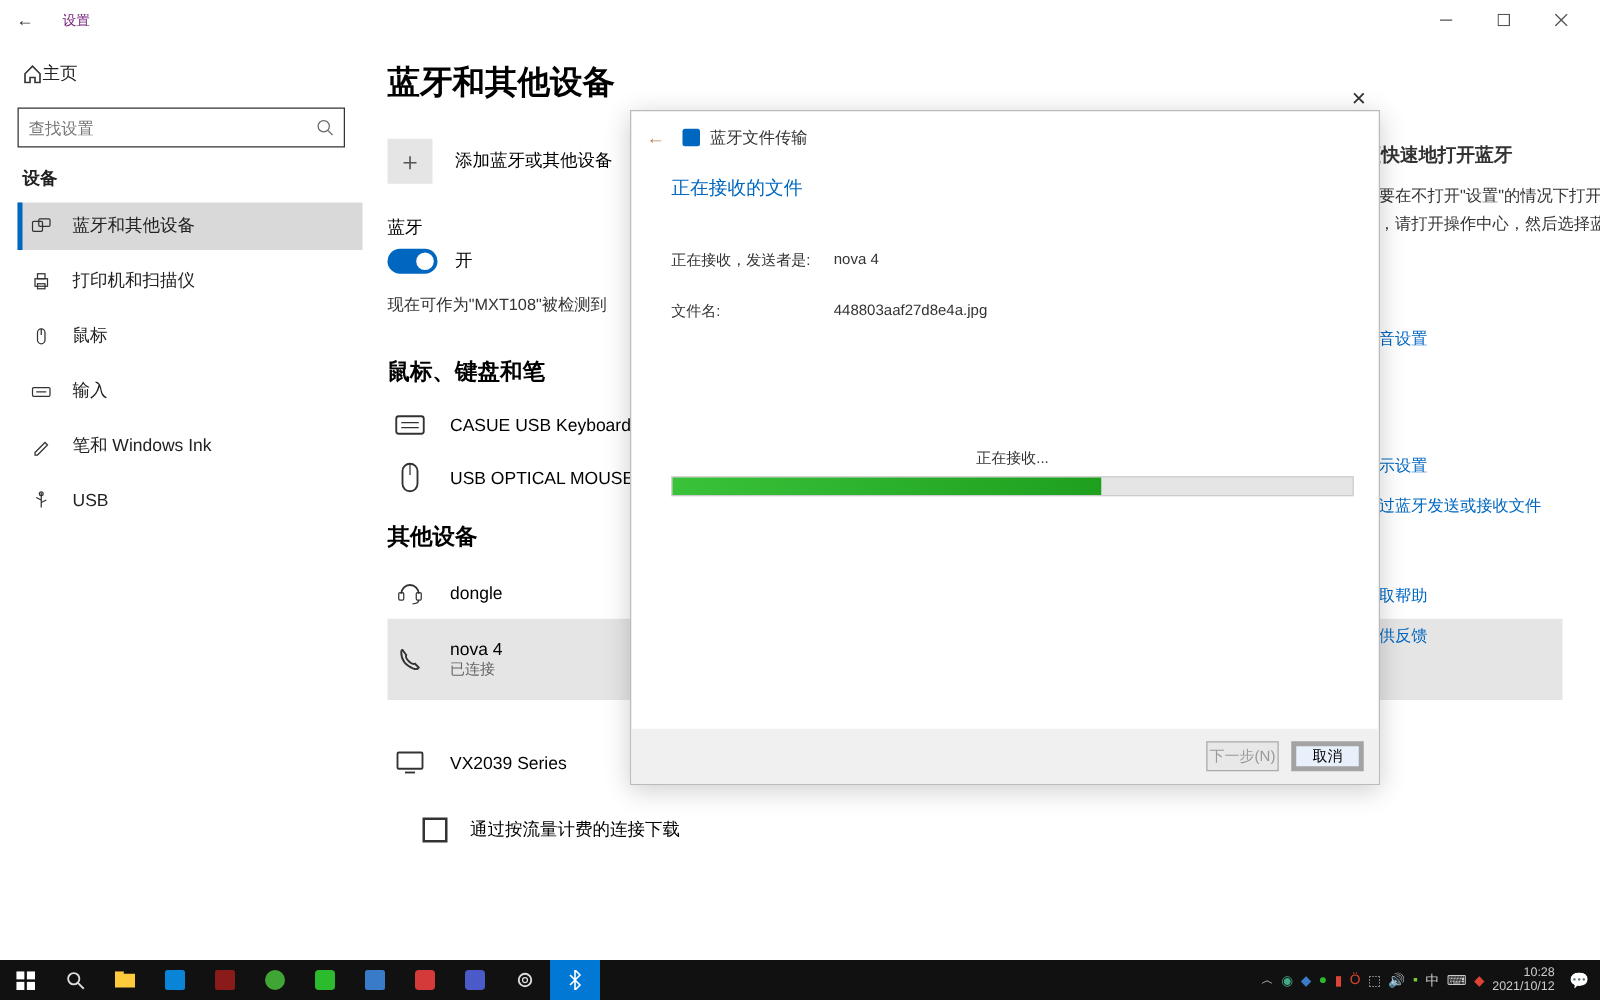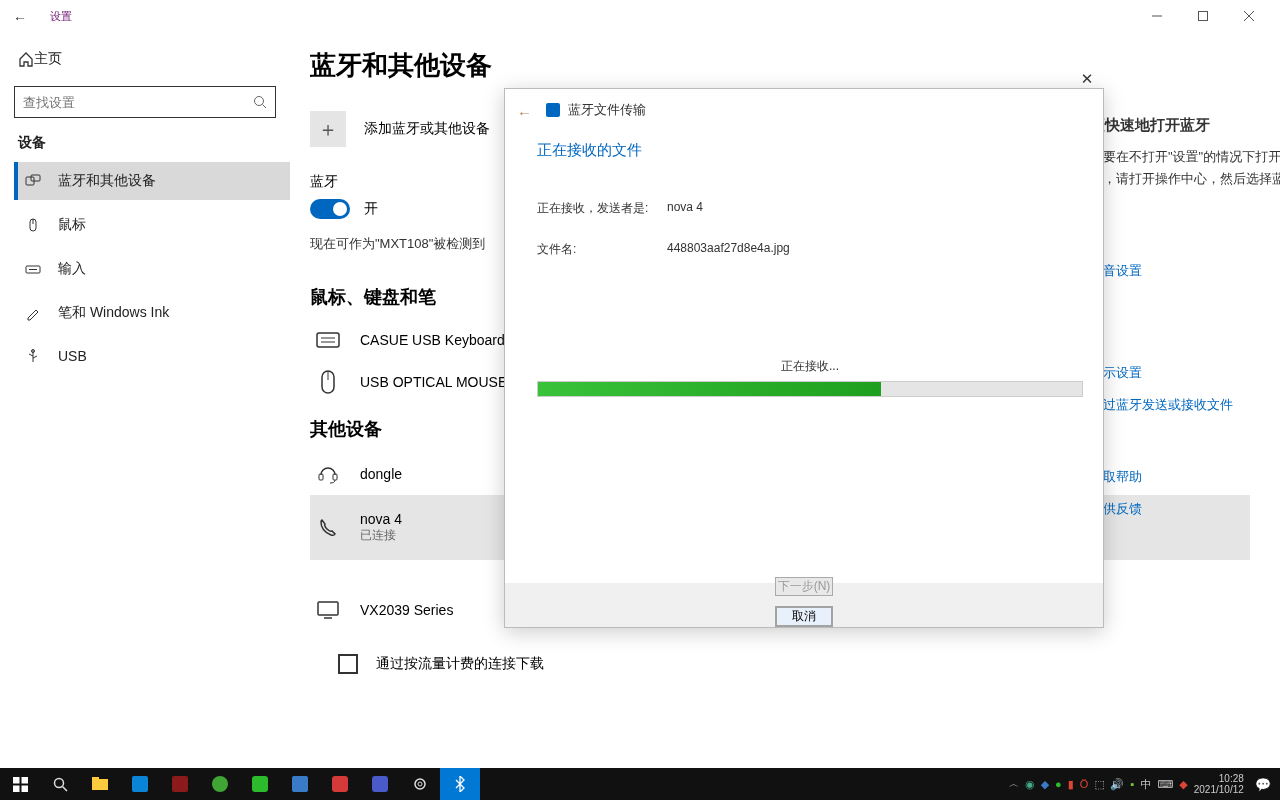--- a/index.html
+++ b/index.html
@@ -60,23 +60,23 @@
 .dialog .dicon2 { width: 14px; height: 14px; background: #0067c0; border-radius: 2px; margin-right: 8px; }
 .dialog .dtxt { font-size: 13px; color: #333; flex: 1; }
 .dialog .dclose { position: absolute; right: 6px; top: -20px; width: 20px; height: 20px; font-size: 15px; color: #333; cursor: pointer; display: flex; align-items: center; justify-content: center; }
 .dialog .body { flex: 1; padding: 10px 20px 0 32px; }
 .dialog .body .b1 { color: #0067c0; font-size: 15px; margin-bottom: 40px; }
 .dialog .kv { display: flex; font-size: 12px; color: #333; margin-bottom: 24px; }
 .dialog .kv .k { width: 130px; }
 .dialog .recv { font-size: 12px; color: #333; margin-top: 100px; margin-bottom: 6px; text-align: center; }
 .dialog .pbar { height: 16px; background: #e5e5e5; border: 1px solid #ccc; position: relative; }
 .dialog .pbar .fill { height: 100%; background: linear-gradient(90deg, #3ac23a, #1ea01e); width: 63%; }
-.dialog .foot { height: 44px; background: #f0f0f0; display: flex; align-items: center; justify-content: flex-end; padding: 0 12px; gap: 10px; flex-direction: column; }
+.dialog .foot { height: 44px; background: #f0f0f0; display: flex; align-items: center; justify-content: flex-end; padding: 0 12px; gap: 10px; }
 .dialog .foot button { height: 24px; min-width: 58px; font-size: 12px; border: 1px solid #aaa; background: #e8e8e8; cursor: pointer; }
-.dialog .foot button.primary { border: 2px solid #a3a3a3; background: #e8f0fb; }
+.dialog .foot button.primary { border: 4px solid #a3a3a3; background: #e8f0fb; }
 .dialog .foot button:disabled { color: #999; }
 
 
 .taskbar { position: absolute; left: 0; bottom: 0; width: 100%; height: 32px; background: #111; display: flex; align-items: center; }
 .taskbar .tleft { display: flex; align-items: center; height: 100%; }
 .taskbar .titem { width: 40px; height: 32px; display: flex; align-items: center; justify-content: center; color: #ddd; cursor: pointer; }
 .taskbar .titem.bt { background: #0078d4; }
 .taskbar .tright { margin-left: auto; display: flex; align-items: center; gap: 6px; padding-right: 8px; color: #ccc; font-size: 10px; }
 .taskbar .tright .clock { text-align: right; line-height: 1.1; }
 .taskbar .tray { display: flex; gap: 6px; align-items: center; }
@@ -132,20 +132,30 @@
     <div class="grouplabel">设备</div>
     <ul class="nav">
       <li class="active">
         <span class="nicon">
             <svg width="16" height="16" viewBox="0 0 16 16">
               <rect x="1" y="4" width="8" height="8" rx="1" fill="none" stroke="#333"></rect>
               <rect x="6" y="2" width="9" height="6" rx="1" fill="none" stroke="#333"></rect>
             </svg>
           </span>
         <span>蓝牙和其他设备</span>
+      </li>
+      <li>
+        <span class="nicon">
+            <svg width="16" height="16" viewBox="0 0 16 16">
+              <rect x="3" y="6" width="10" height="6" fill="none" stroke="#333"></rect>
+              <rect x="5" y="2" width="6" height="4" fill="none" stroke="#333"></rect>
+              <rect x="5" y="10" width="6" height="4" fill="none" stroke="#333"></rect>
+            </svg>
+          </span>
+        <span>打印机和扫描仪</span>
       </li>
       <li>
         <span class="nicon">
             <svg width="16" height="16" viewBox="0 0 16 16">
               <rect x="5" y="2" width="6" height="12" rx="3" fill="none" stroke="#333"></rect>
               <line x1="8" y1="2" x2="8" y2="7" stroke="#333"></line>
             </svg>
           </span>
         <span>鼠标</span>
       </li>

